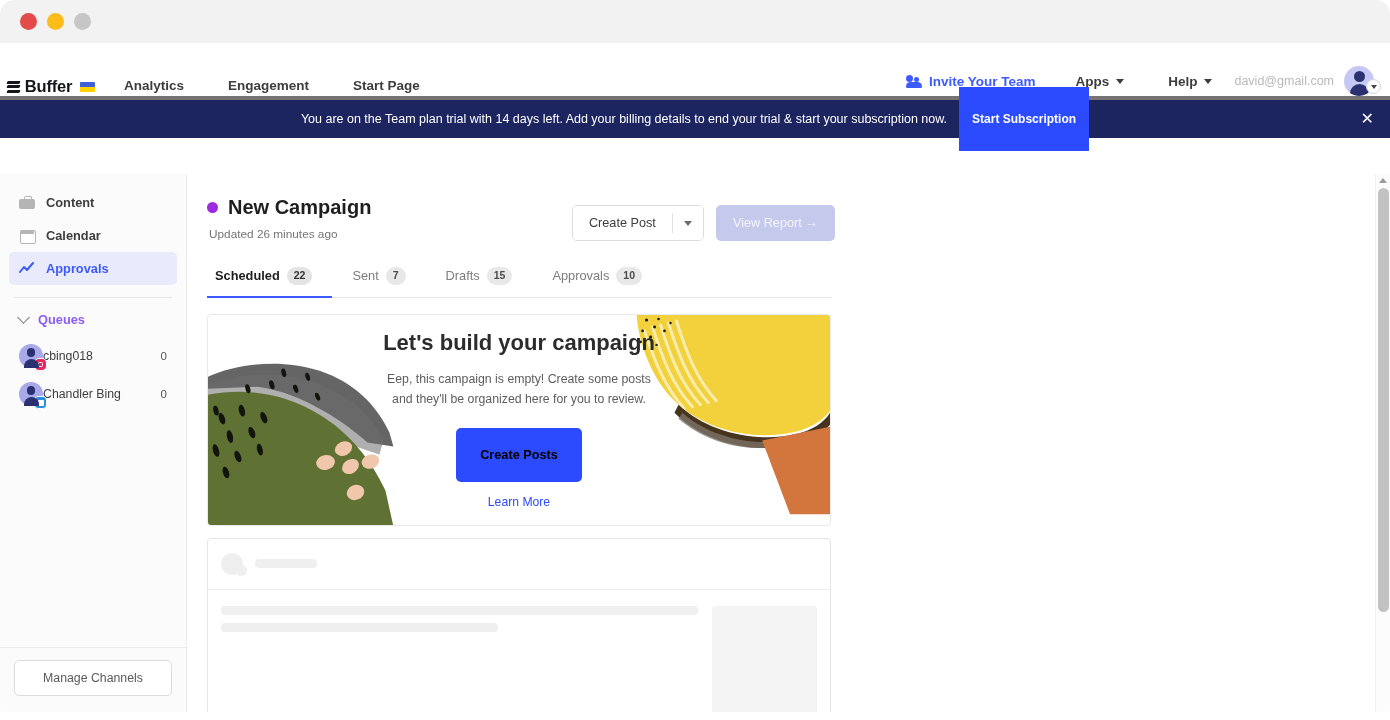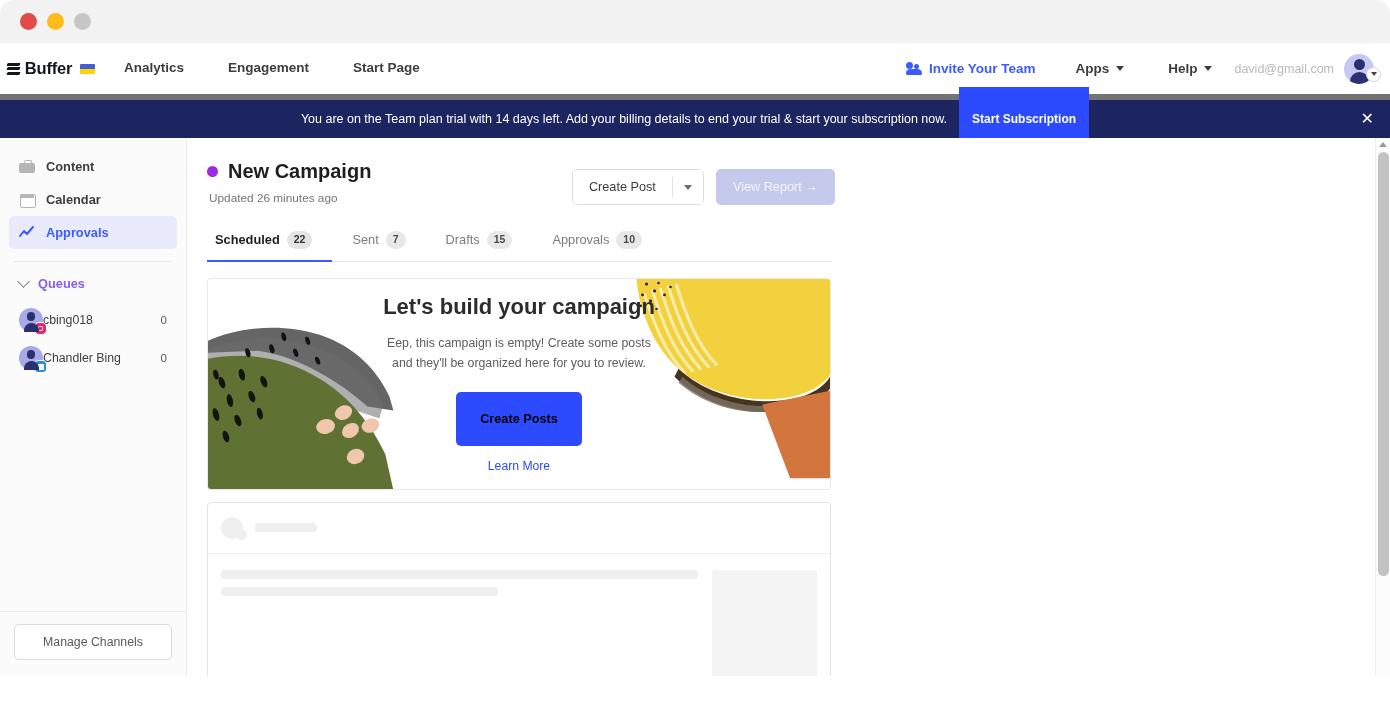--- a/index.html
+++ b/index.html
@@ -29,22 +29,22 @@
   }
   .dot { width: 17px; height: 17px; border-radius: 50%; }
   .dot.red    { background: #e34b4b; }
   .dot.yellow { background: #fdbc1a; }
   .dot.gray   { background: #c6c6c6; }
 
   
   .topnav {
     height: 57px;
     background: #ffffff;
-    display: flex; align-items: center;
-    border-bottom: 6px solid #737373;
+    display: flex; align-items: flex-end;
+    border-bottom: 4px solid #737373;
     position: relative;
   }
   .brand {
     width: 102px;
     display: flex; align-items: center; justify-content: center;
     gap: 4px;
     font-weight: bold; font-size: 16.5px; color: #13171c;
     letter-spacing: -0.2px;
   }
   .brand-mark { display: flex; flex-direction: column; gap: 1.5px; margin-right: 1px; }
@@ -131,21 +131,21 @@
     background: #2c4bff; color:#fff; border:none; border-radius: 0;
     font-size: 12px; font-weight: bold; padding: 25px 13px; cursor: pointer;
     font-family: inherit;
   }
   .banner-close {
     position: absolute; right: 16px; top: 50%; transform: translateY(-50%);
     font-size: 16px; color: #ffffff; cursor: pointer; line-height: 1;
   }
 
   
-  .body-row { display: flex; height: 538px; }
+  .body-row { display: flex; height: 538px; margin-top: 36px; }
 
   .sidebar {
     width: 187px; background: #fbfbfb;
     border-right: 1px solid #ececec;
     display: flex; flex-direction: column;
     padding-top: 12px;
     position: relative;
   }
   .side-item {
     display:flex; align-items:center; gap: 11px;

